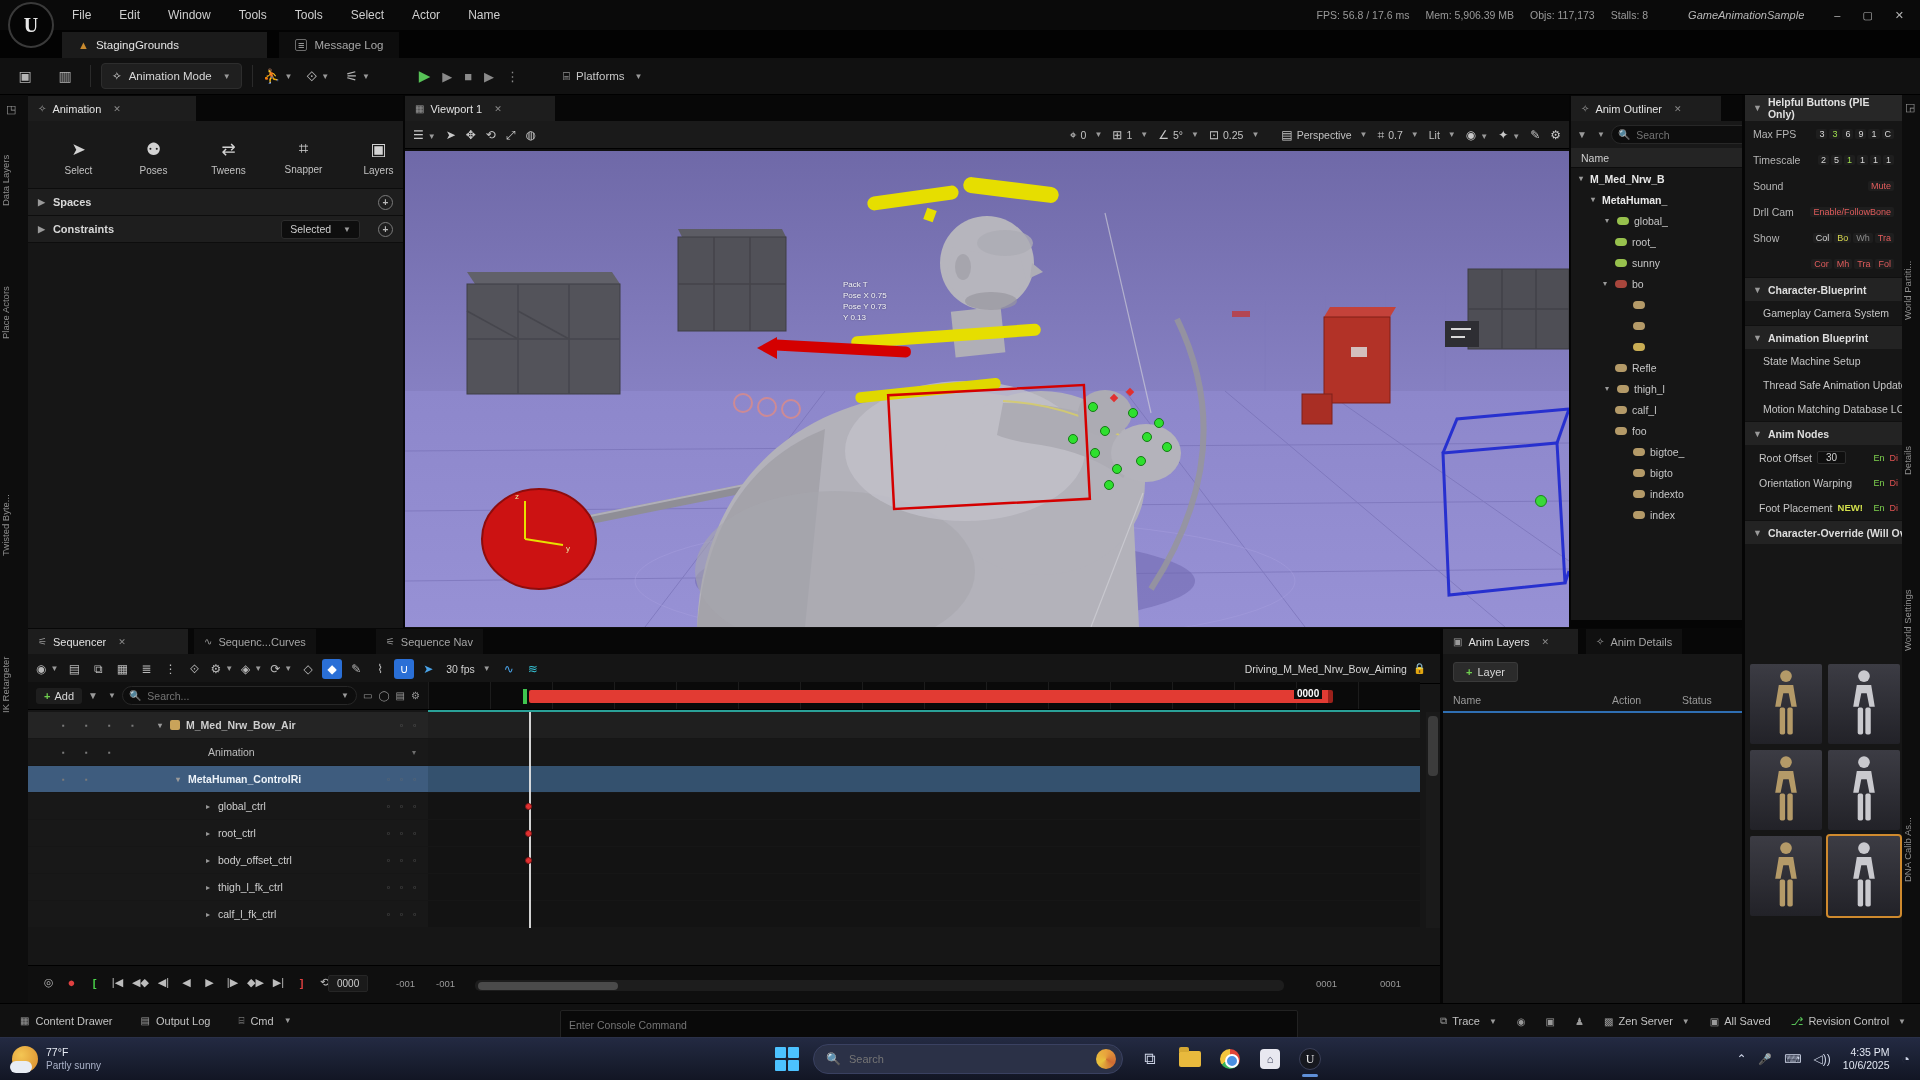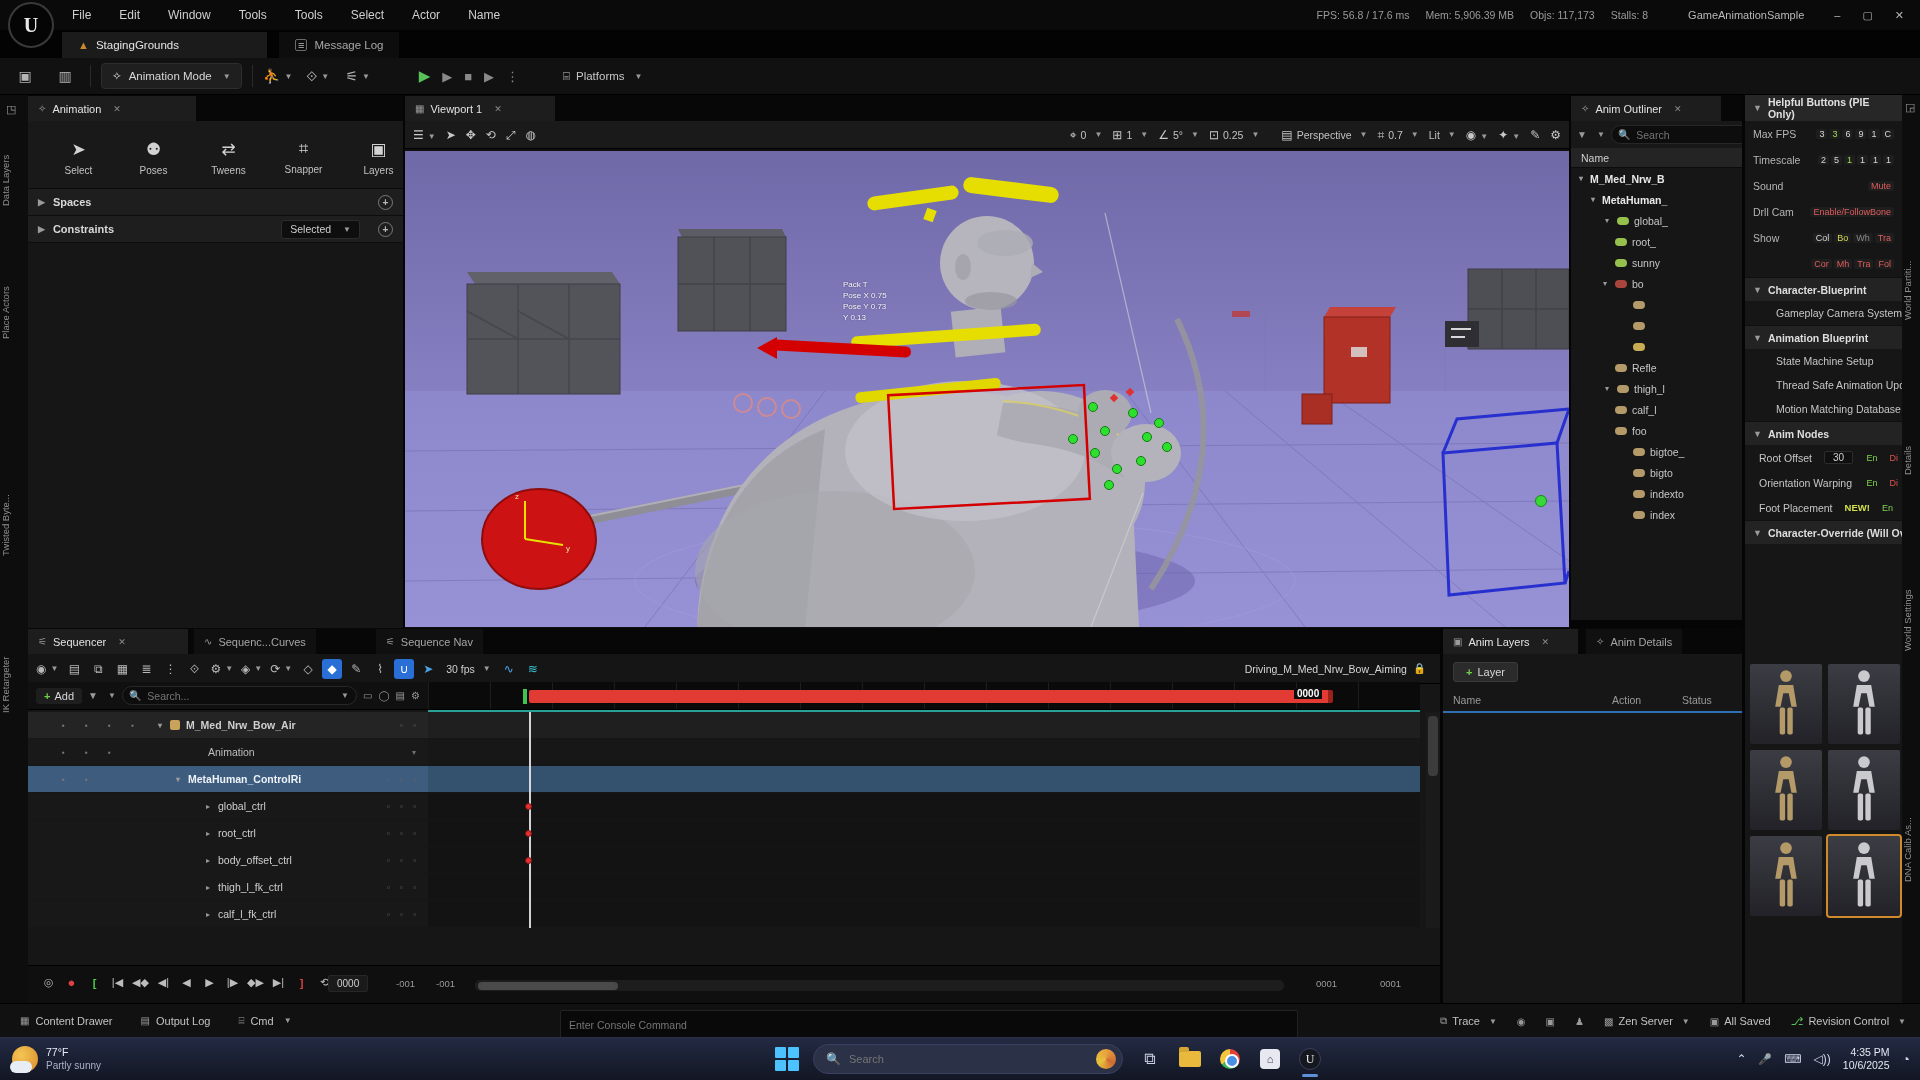--- a/index.html
+++ b/index.html
@@ -9,21 +9,21 @@
   .row { display:flex; align-items:center; }
   .dim { color:#8a8a8a; }
   .caret { color:#9a9a9a; font-size:8px; margin-left:4px; }
 
   
   .titlebar { position:absolute; left:0; top:0; width:1920px; height:30px; background:#0a0a0a; display:flex; align-items:center; }
   .ue-logo { position:absolute; left:8px; top:2px; width:46px; height:46px; border-radius:50%; background:#050505; border:2px solid #3a3a3a; z-index:30; display:flex; align-items:center; justify-content:center; color:#e8e8e8; font-size:20px; font-weight:bold; font-family:"Liberation Serif", serif; }
   .menus { display:flex; gap:28px; margin-left:72px; font-size:12px; color:#cfcfcf; }
   .menus span { cursor:default; }
   .tstats { margin-left:auto; display:flex; gap:16px; font-size:10.5px; color:#9a9a9a; }
-  .tproject { margin:0 30px 0 40px; font-size:11px; color:#b9b9b9; }
+  .tproject { margin:0 30px 0 40px; font-size:11px; color:#b9b9b9;font-style:italic; }
   .winbtns { display:flex; gap:22px; margin-right:16px; font-size:11px; color:#b5b5b5; }
 
   
   .tabbar { position:absolute; left:0; top:30px; width:1920px; height:28px; background:#030303; display:flex; align-items:flex-end; }
   .ltab { height:26px; display:flex; align-items:center; gap:7px; padding:0 16px; font-size:11.5px; }
   .ltab.active { background:#1b1b1b; color:#e4e4e4; margin-left:62px; min-width:205px; }
   .ltab.inactive { background:#0d0d0d; color:#a8a8a8; margin-left:12px; }
   .mtn-icon { color:#c98a2e; font-size:11px; }
   .log-icon { color:#bdbdbd; font-size:11px; border:1px solid #6a6a6a; border-radius:2px; padding:0 2px; line-height:10px; height:12px; }
 
@@ -82,22 +82,22 @@
   .d0{padding-left:8px}.d1{padding-left:20px}.d2{padding-left:34px}.d3{padding-left:32px}.d4{padding-left:50px}
 
   
   .hb-title { height:26px; background:#272727; display:flex; align-items:center; gap:6px; padding:0 8px; font-size:10.5px; font-weight:bold; color:#e0e0e0; }
   .hb-row { min-height:26px; display:flex; align-items:center; justify-content:space-between; padding:2px 8px; font-size:10.5px; color:#b5b5b5; }
   .chips { display:flex; flex-wrap:wrap; justify-content:flex-end; gap:2px; max-width:100px; }
   .chip { font-size:9px; padding:0 3px; border-radius:2px; background:#1e1e1e; white-space:nowrap; }
   .chip-white{color:#d8d8d8}.chip-green{color:#9fe14e}.chip-red{color:#e05c5c}
   .chip-yellow{color:#d8d84e}.chip-dim{color:#8a8a8a}
   .hb-sec { height:24px; background:#232323; border-top:1px solid #101010; display:flex; align-items:center; gap:6px; padding:0 8px; font-size:10.5px; font-weight:bold; color:#dedede; white-space:nowrap; overflow:hidden; }
-  .hb-item { height:24px; display:flex; align-items:center; padding:0 8px 0 31px; font-size:10.5px; color:#c6c6c6; white-space:nowrap; overflow:hidden; }
-  .hb-node { height:25px; display:flex; align-items:center; gap:12px; padding:0 4px 0 14px; font-size:10.5px; color:#c6c6c6; white-space:nowrap; overflow:hidden; }
+  .hb-item { height:24px; display:flex; align-items:center; padding:0 8px 0 18px; font-size:10.5px; color:#c6c6c6; white-space:nowrap; overflow:hidden; }
+  .hb-node { height:25px; display:flex; align-items:center; gap:5px; padding:0 4px 0 14px; font-size:10.5px; color:#c6c6c6; white-space:nowrap; overflow:hidden; }
   .valbox { background:#0f0f0f; border:1px solid #2c2c2c; border-radius:2px; padding:0 8px; font-size:10px; color:#d0d0d0; }
   .badge { color:#d3e04c; font-weight:bold; font-size:9.5px; }
   .mini-en { color:#7fd34f; font-size:9px; margin-left:auto; }
   .mini-dis { color:#e05252; font-size:9px; }
   .thumbgrid { display:grid; grid-template-columns:72px 72px; gap:6px; padding:8px 5px; }
   .thumb { width:72px; height:80px; background:linear-gradient(#3c3c44,#222228); border-radius:2px; display:flex; align-items:center; justify-content:center; }
   .thumb.selected { outline:2px solid #cf8a2e; }
   .thumb.tan svg { fill:#b49a68; } .thumb.silver svg { fill:#c9c9ce; }
 
   

